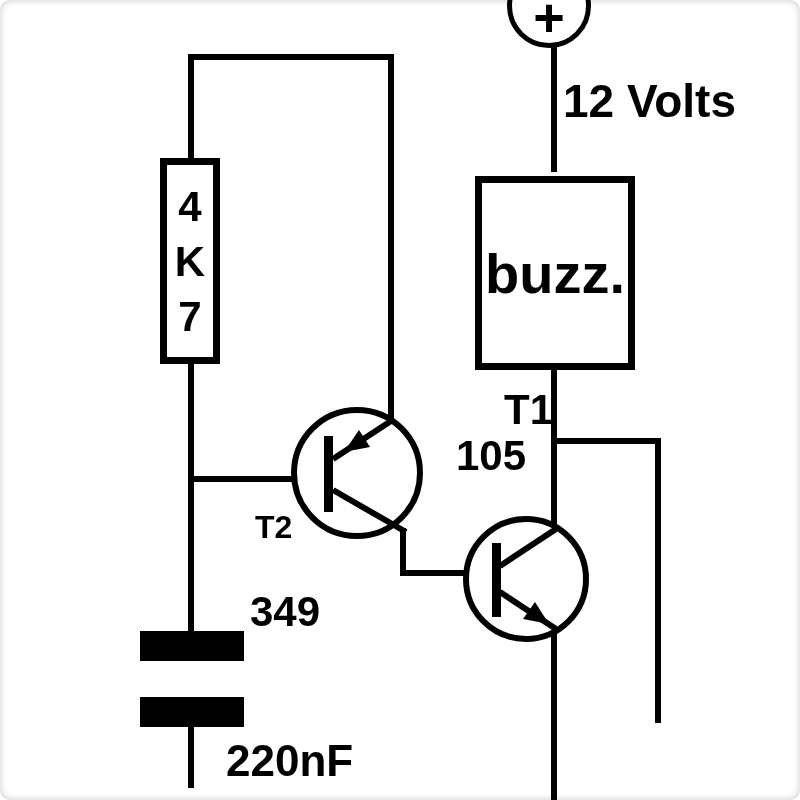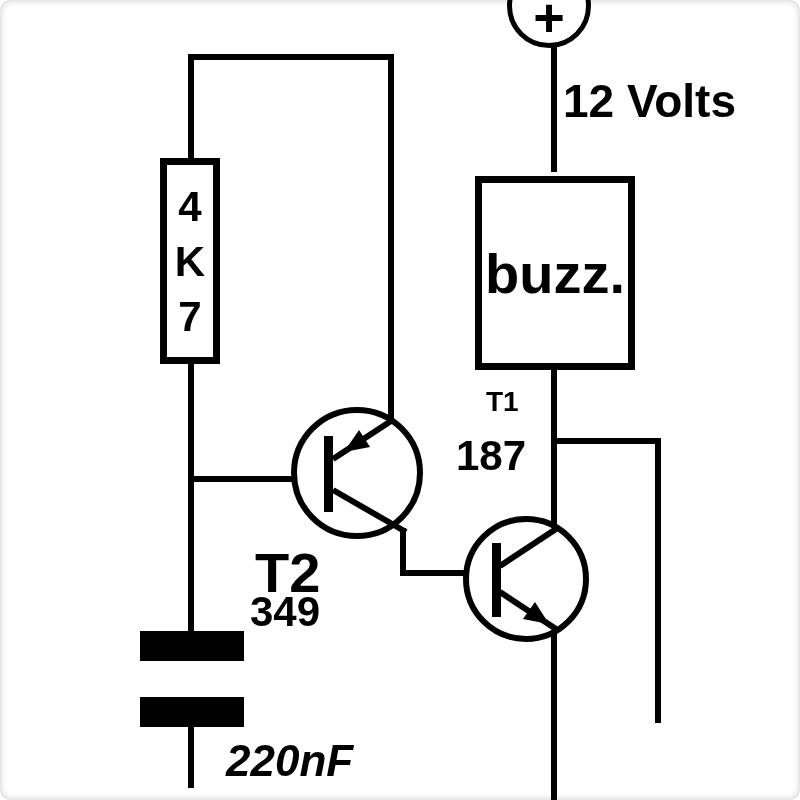--- a/index.html
+++ b/index.html
@@ -88,22 +88,22 @@
 
     <line x1="333" y1="459" x2="391" y2="421" stroke="#000" stroke-width="6"></line>
     <line x1="333" y1="490" x2="406" y2="532" stroke="#000" stroke-width="6"></line>
     <polygon points="344,452 370,447 359,430" fill="#000"></polygon>
 
     <line x1="500" y1="566" x2="556" y2="529" stroke="#000" stroke-width="6"></line>
     <line x1="500" y1="592" x2="556" y2="629" stroke="#000" stroke-width="6"></line>
     <polygon points="549,624 523,619 535,602" fill="#000"></polygon>
   </svg>
 
-  <div class="label" style="left:486px; top:386px; font-size:28px;">T1</div>
-  <div class="label" style="left:456px; top:432px; font-size:42px;">187</div>
-  <div class="label" style="left:255px; top:540px; font-size:56px;">T2</div>
+  <div class="label" style="left:504px; top:386px; font-size:42px;">T1</div>
+  <div class="label" style="left:456px; top:432px; font-size:42px;">105</div>
+  <div class="label" style="left:255px; top:509px; font-size:32px;">T2</div>
   <div class="label" style="left:250px; top:588px; font-size:42px;">349</div>
 
   <div class="bar" style="left:140px; top:631px; width:104px; height:30px;"></div>
   <div class="bar" style="left:140px; top:697px; width:104px; height:30px;"></div>
-  <div class="label" style="left:226px; top:736px; font-size:44px;font-style:italic;">220nF</div>
+  <div class="label" style="left:226px; top:736px; font-size:44px;">220nF</div>
 
 </div>
 
 </body></html>

